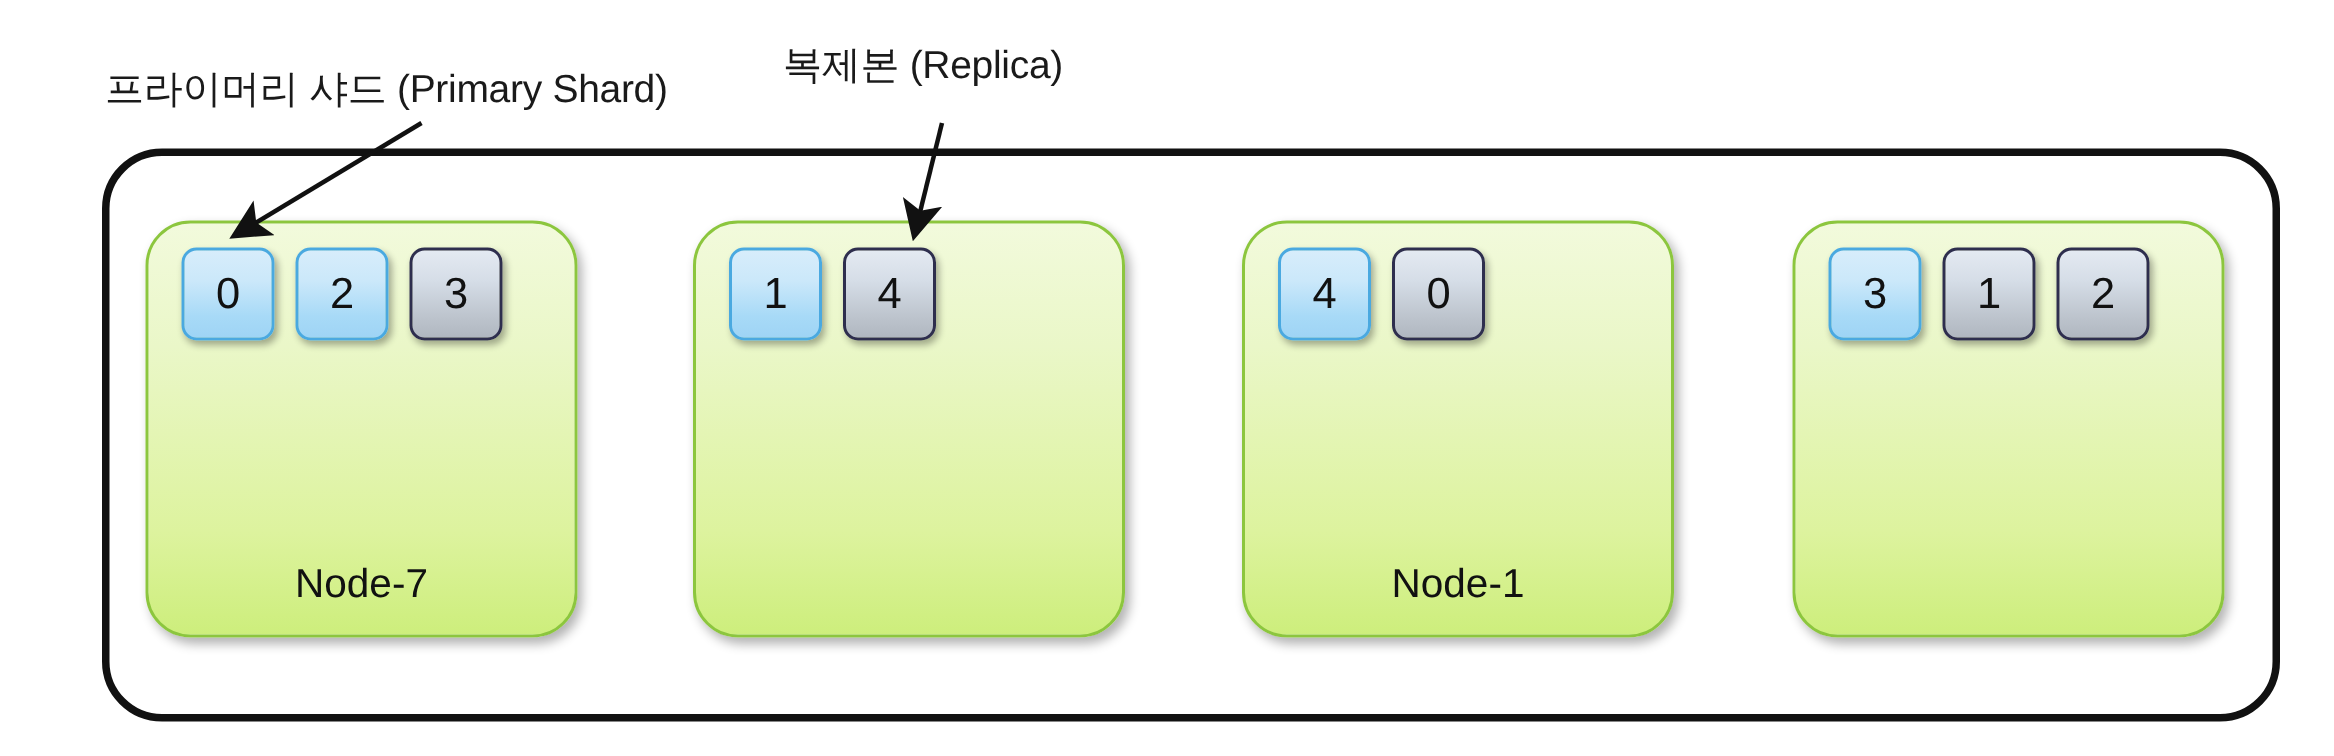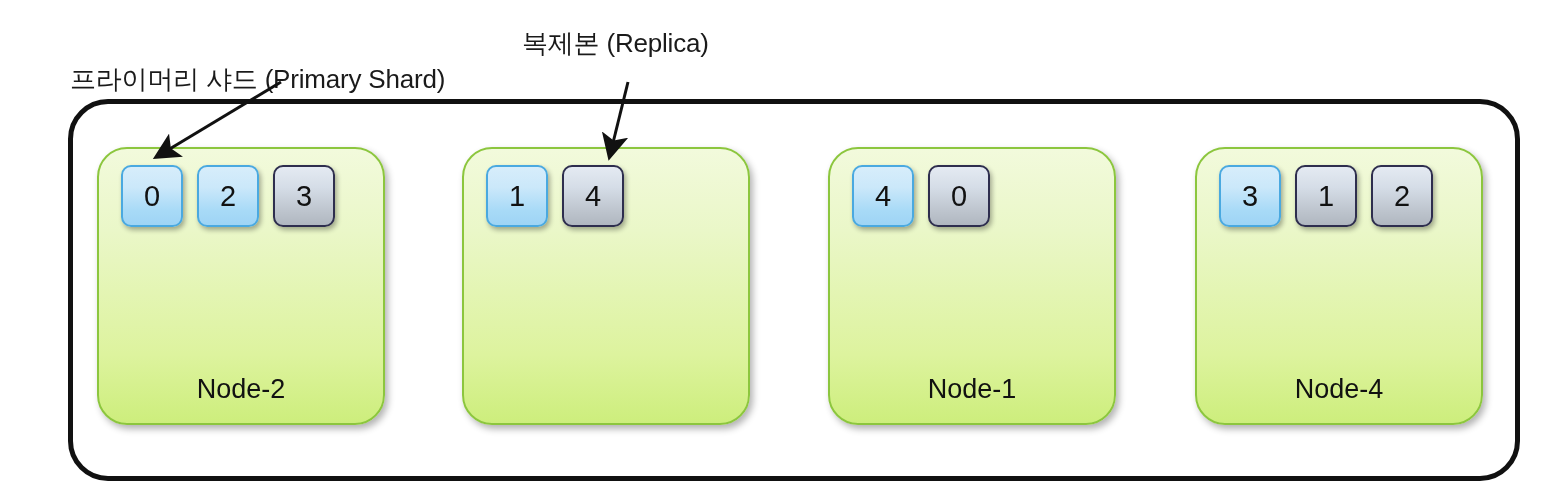--- a/index.html
+++ b/index.html
@@ -20,21 +20,21 @@
 
   
   .annot-label {
     position: absolute;
     font-size: 26px;
     line-height: 30px;
     color: #1a1a1a;
     white-space: nowrap;
     letter-spacing: -0.2px;
   }
-  #label-primary { left: 70px;  top: 44px; margin-top: 20px; }
+  #label-primary { left: 70px;  top: 44px; }
   #label-replica { left: 522px; top: 28px; }
 
   
   #arrow-layer {
     position: absolute;
     left: 0; top: 0;
     width: 1556px;
     height: 504px;
     pointer-events: none;
     z-index: 5;
@@ -131,21 +131,21 @@
   </svg>
 
   <div id="cluster-box"></div>
 
   <div class="node-box" id="node-1">
     <div class="shard-row">
       <div class="shard primary">0</div>
       <div class="shard primary">2</div>
       <div class="shard replica">3</div>
     </div>
-    <div class="node-label">Node-2</div>
+    <div class="node-label">Node-7</div>
   </div>
 
   <div class="node-box" id="node-2">
     <div class="shard-row">
       <div class="shard primary">1</div>
       <div class="shard replica">4</div>
     </div>
   </div>
 
   <div class="node-box" id="node-3">
@@ -155,16 +155,15 @@
     </div>
     <div class="node-label">Node-1</div>
   </div>
 
   <div class="node-box" id="node-4">
     <div class="shard-row">
       <div class="shard primary">3</div>
       <div class="shard replica">1</div>
       <div class="shard replica">2</div>
     </div>
-    <div class="node-label">Node-4</div>
   </div>
 
 </div>
 
 </body></html>

